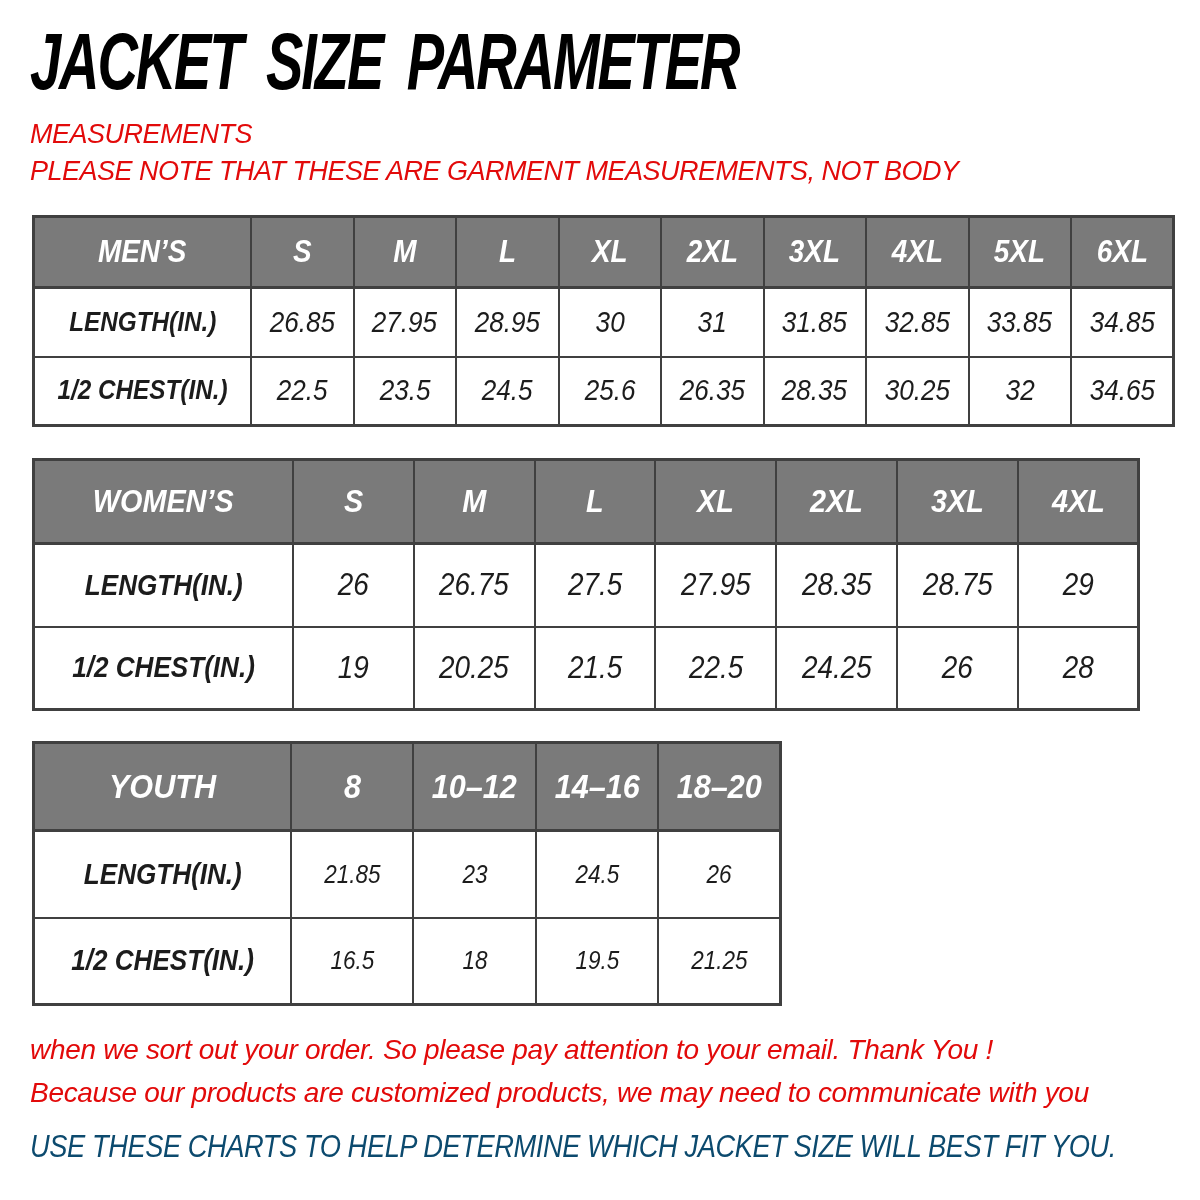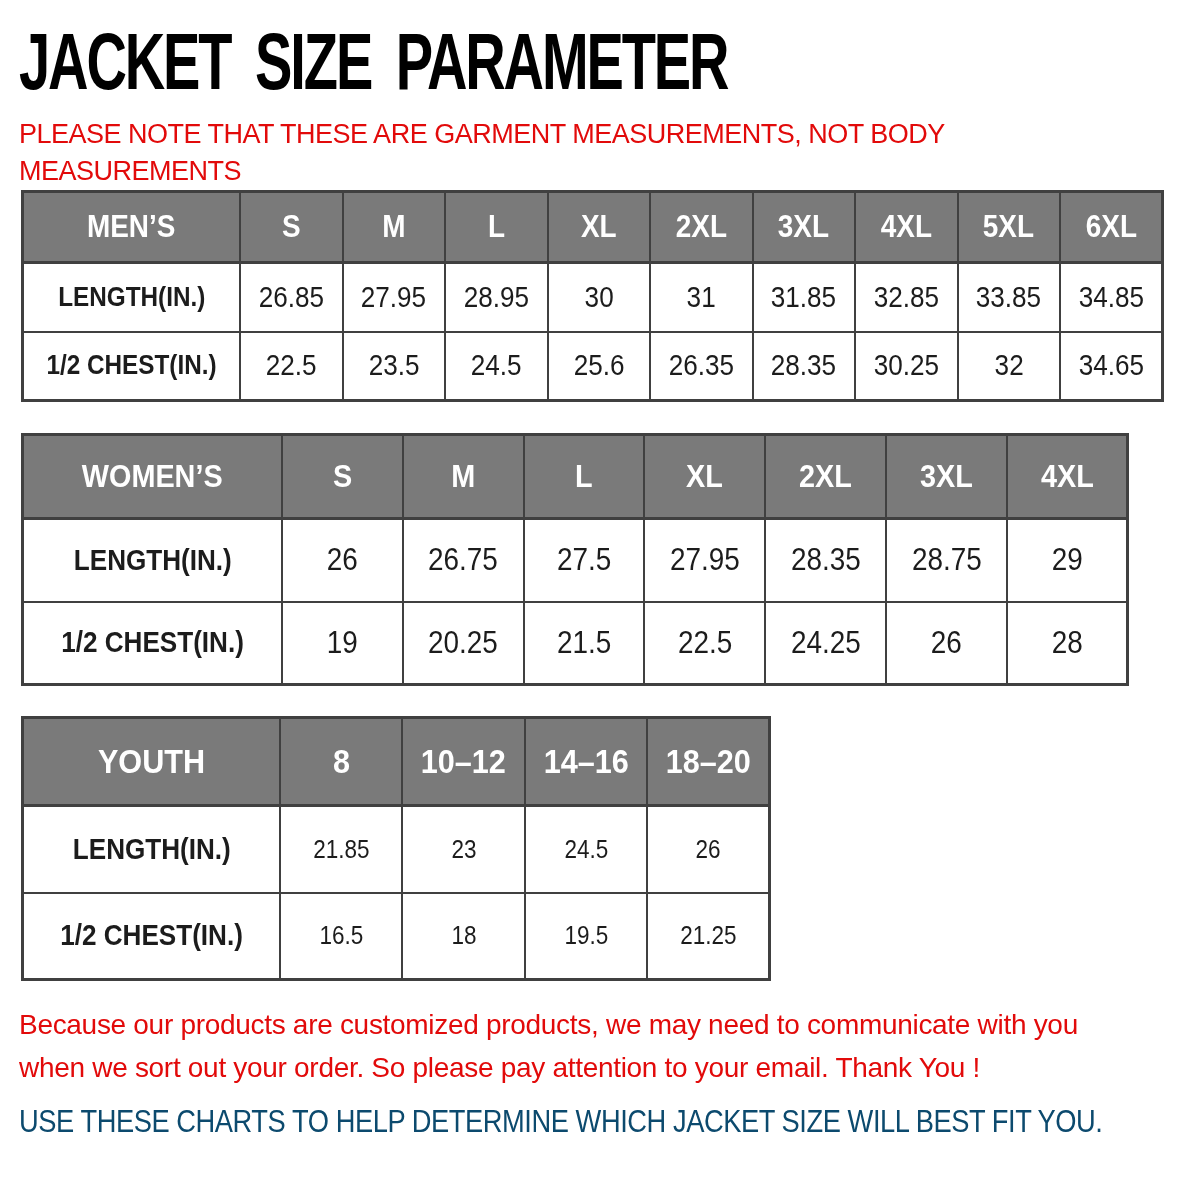--- a/index.html
+++ b/index.html
@@ -8,22 +8,23 @@
     width: 1200px;
     height: 1200px;
     background: #ffffff;
     overflow: hidden;
     font-family: "Liberation Sans", sans-serif;
   }
   .page {
     position: relative;
     width: 1200px;
     height: 852px;
-    padding: 0 0 0 19px;
+    padding: 0 0 0 30px;
     box-sizing: border-box;
+    font-style: italic;
   }
   
   .page-title {
     margin: 0;
     padding-top: 22px;
     height: 82px;
     color: #000000;
     white-space: nowrap;
   }
   .page-title .title-inner {
@@ -70,21 +71,21 @@
   .size-table tbody td:first-child {
     font-weight: 700;
   }
   .size-table .t {
     display: inline-block;
     transform: scaleX(0.90);
     transform-origin: center center;
     white-space: nowrap;
   }
   
-  .men { width: 1143px; }
+  .men { width: 1143px; margin-top: 25px; }
   .men thead tr { height: 71px; }
   .men tbody tr { height: 69px; }
   .men td:first-child { width: 215px; }
   .men thead td { font-size: 31px; }
   .men tbody td { font-size: 29px; }
   .men tbody td:first-child { font-size: 27px; }
   
   .women { width: 1108px; margin-top: 31px; }
   .women thead tr { height: 84px; }
   .women tbody tr { height: 83px; }
@@ -123,22 +124,22 @@
   }
 </style>
 </head>
 <body>
 
 <div class="page">
 
   <h1 class="page-title"><span class="title-inner">JACKET SIZE PARAMETER</span></h1>
 
   <div class="note">
+    <div>MEASUREMENTS</div>
     <div>PLEASE NOTE THAT THESE ARE GARMENT MEASUREMENTS, NOT BODY</div>
-    <div>MEASUREMENTS</div>
   </div>
 
   <table class="size-table men">
       <thead>
         <tr>
           <td><span class="t">MEN’S</span></td>
           <td><span class="t">S</span></td>
           <td><span class="t">M</span></td>
           <td><span class="t">L</span></td>
           <td><span class="t">XL</span></td>
@@ -236,19 +237,19 @@
           <td><span class="t">1/2 CHEST(IN.)</span></td>
           <td><span class="t">16.5</span></td>
           <td><span class="t">18</span></td>
           <td><span class="t">19.5</span></td>
           <td><span class="t">21.25</span></td>
         </tr>
       </tbody>
     </table>
 
   <div class="footer-para">
+    <div>when we sort out your order. So please pay attention to your email. Thank You !</div>
     <div>Because our products are customized products, we may need to communicate with you</div>
-    <div>when we sort out your order. So please pay attention to your email. Thank You !</div>
   </div>
 
   <div class="footer-line"><span class="cond">USE THESE CHARTS TO HELP DETERMINE WHICH JACKET SIZE WILL BEST FIT YOU.</span></div>
 
 </div>
 
 </body></html>

